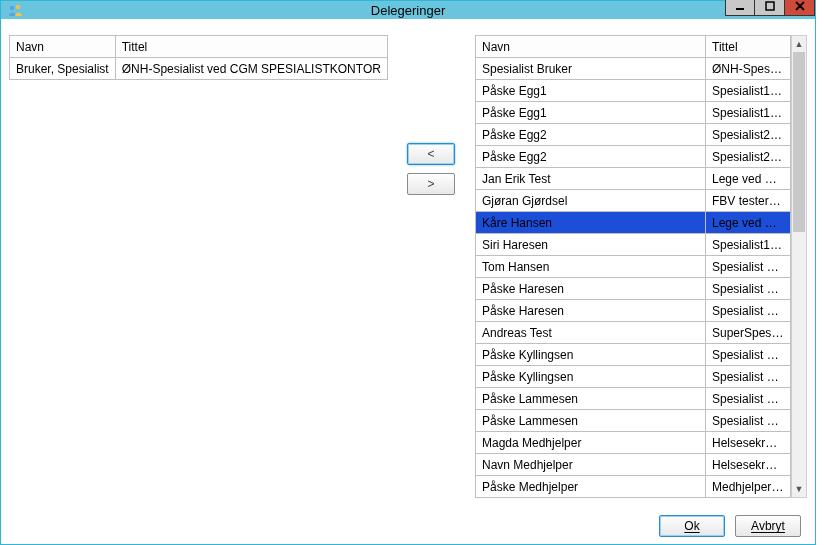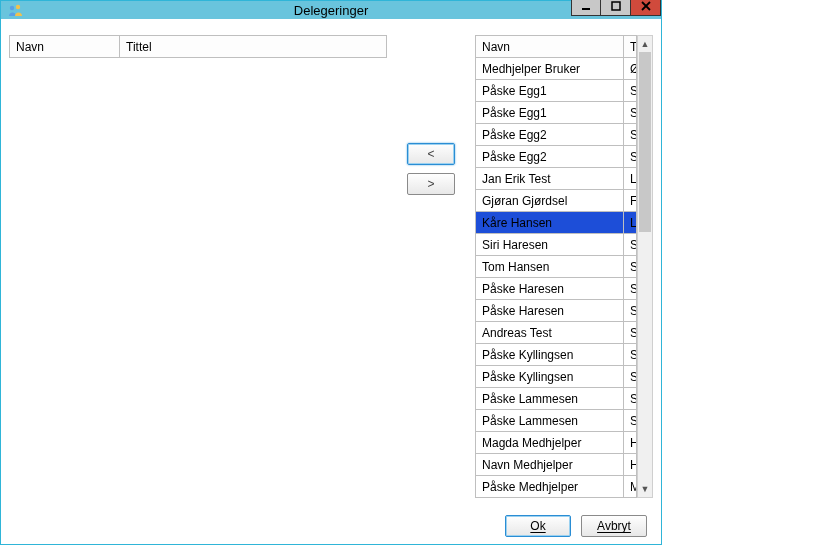--- a/index.html
+++ b/index.html
@@ -7,21 +7,21 @@
     margin: 0;
     padding: 0;
     font-family: "Segoe UI", Tahoma, sans-serif;
     font-size: 12px;
     background: #fff;
     width: 824px;
     height: 545px;
     overflow: hidden;
   }
   .window {
-    width: 662px;
+    width: 816px;
     height: 545px;
     border: 1px solid #2fb5d8;
     background: #fff;
     display: flex;
     flex-direction: column;
   }
   .titlebar {
     height: 28px;
     background: #69c4dd;
     display: flex;
@@ -241,20 +241,24 @@
   <div class="content">
     <div class="left-panel">
       <table class="grid">
         <thead>
           <tr>
             <th>Navn</th>
             <th>Tittel</th>
           </tr>
         </thead>
         <tbody id="left-body">
+            <tr>
+              <td>Bruker, Spesialist</td>
+              <td>ØNH-Spesialist ved CGM SPESIALISTKONTOR</td>
+            </tr>
           </tbody>
       </table>
     </div>
 
     <div class="middle-panel">
       <div class="move-btn active">&lt;</div>
       <div class="move-btn">&gt;</div>
     </div>
 
     <div class="right-panel">
@@ -266,21 +270,21 @@
                 <col class="c2">
               </colgroup>
             <thead>
               <tr>
                 <th>Navn</th>
                 <th>Tittel</th>
               </tr>
             </thead>
             <tbody id="right-body">
                 <tr>
-                  <td>Medhjelper Bruker</td>
+                  <td>Spesialist Bruker</td>
                   <td>ØNH-Spesialist ...</td>
                 </tr>
                 <tr>
                   <td>Påske Egg1</td>
                   <td>Spesialist1 ved ...</td>
                 </tr>
                 <tr>
                   <td>Påske Egg1</td>
                   <td>Spesialist1 FBV...</td>
                 </tr>

